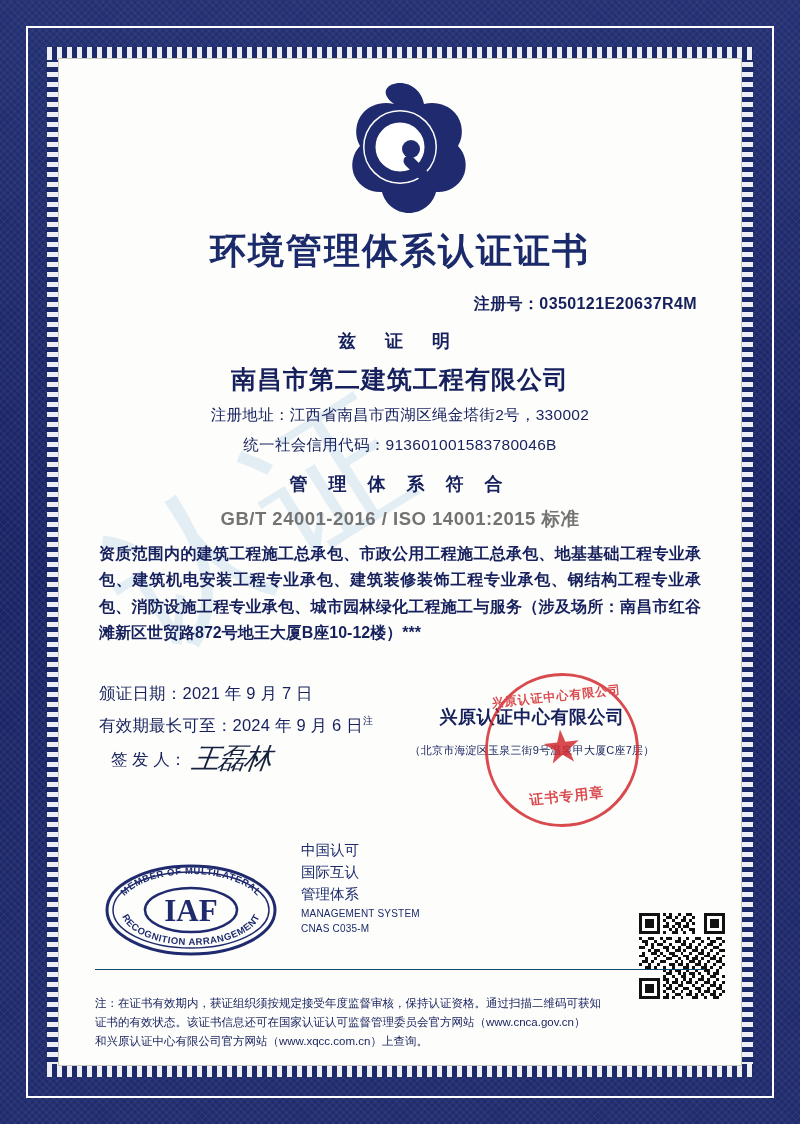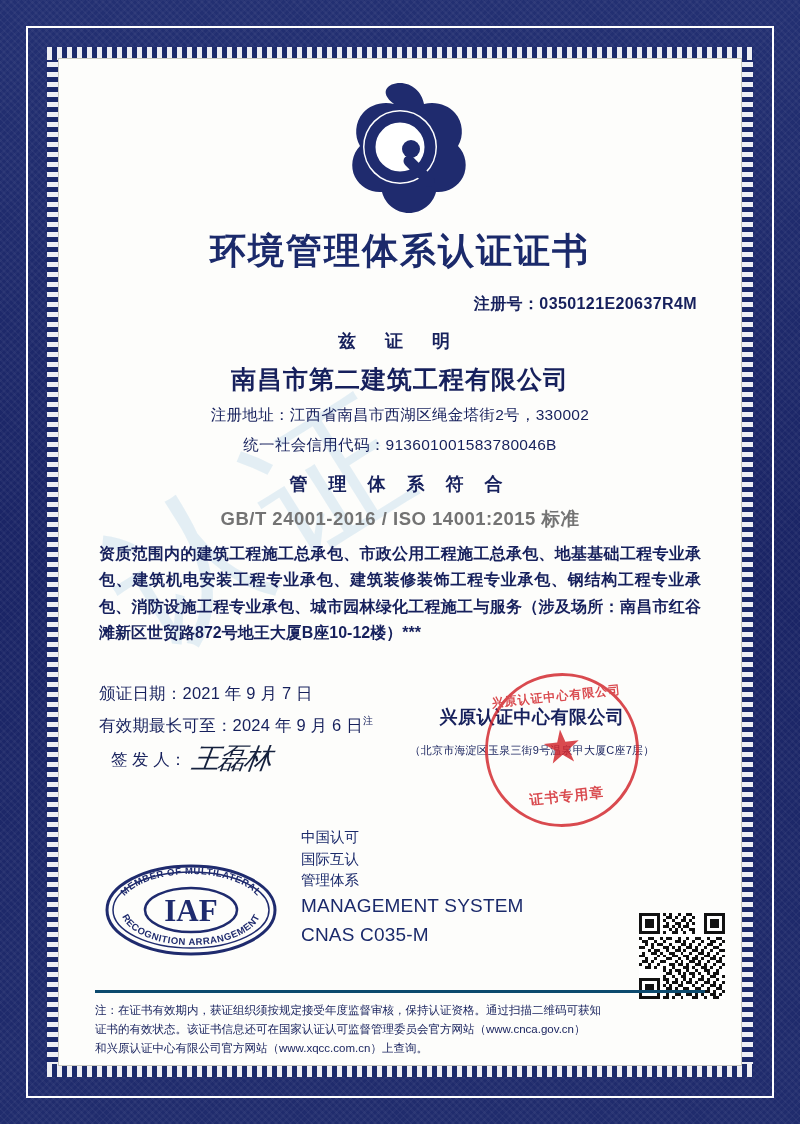--- a/index.html
+++ b/index.html
@@ -272,35 +272,35 @@
     position: relative;
     flex: none;
     margin-left: 10px;
   }
   .cnas-text {
     font-size: 14.5px;
     color: #1b2a6b;
     line-height: 1.5;
     margin-left: 2px;
   }
-  .cnas-text .latin { font-size: 19px; letter-spacing: 0.2px; }
+  .cnas-text .latin { font-size: 10px; letter-spacing: 0.2px; }
   .qr {
     position: absolute;
     right: 16px;
     bottom: 66px;
     width: 86px;
     height: 86px;
   }
   .footnote {
     position: absolute;
     left: 36px;
     right: 36px;
-    bottom: 7px;
-    border-top: 3px solid #0c4a6e;
-    padding-top: 8px;
+    bottom: 14px;
+    border-top: 1px solid #0c4a6e;
+    padding-top: 24px;
     font-size: 11.5px;
     color: #16205c;
     line-height: 1.65;
   }
   .footnote p { margin: 0; }
 </style>
 </head>
 <body>
 
 <div class="certificate">

